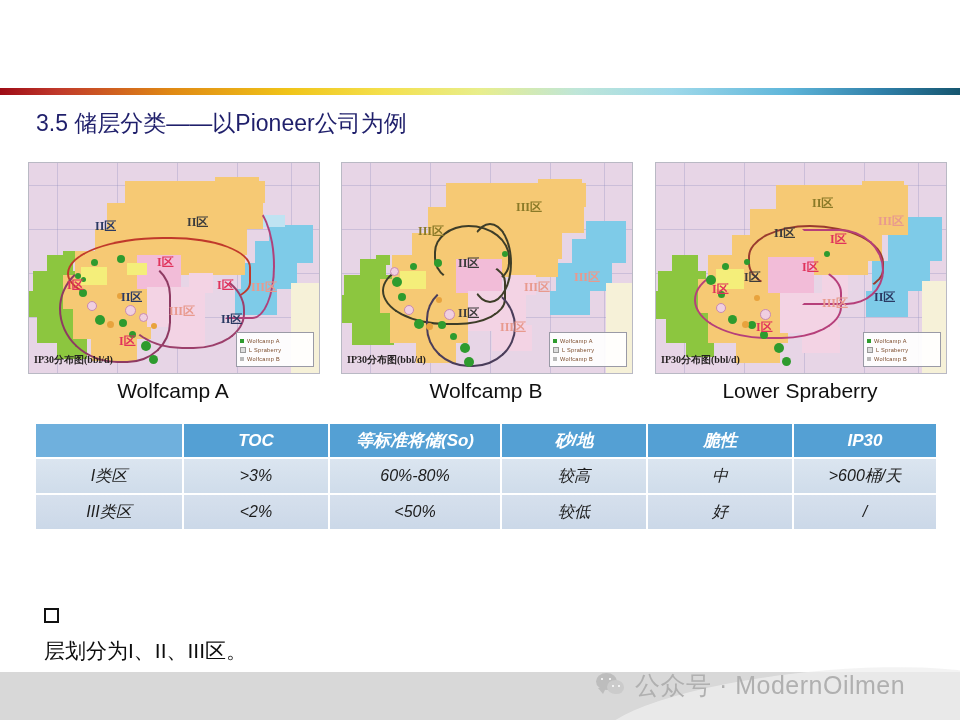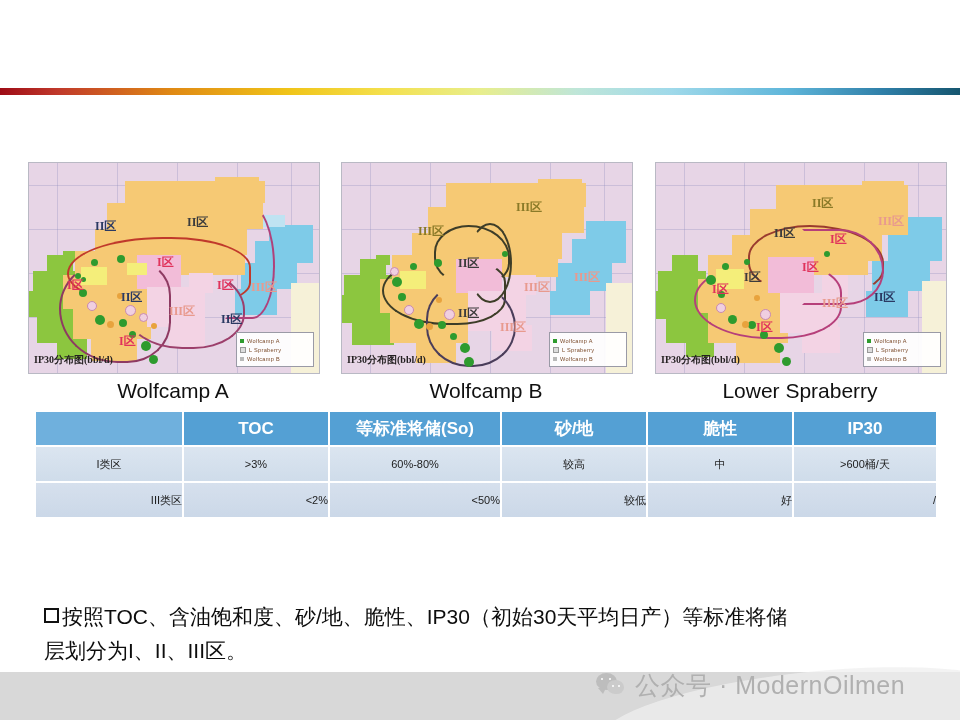--- a/index.html
+++ b/index.html
@@ -92,34 +92,34 @@
   .map-caption{
     position:absolute;top:378px;height:26px;line-height:26px;
     font-size:21px;color:#101010;text-align:center;
   }
   #cap1{left:28px;width:290px;}
   #cap2{left:341px;width:290px;}
   #cap3{left:655px;width:290px;}
 
   
   table.grid{
-    position:absolute;left:34px;top:410px;width:902px;
-    border-collapse:collapse;table-layout:fixed;
+    position:absolute;left:34px;top:422px;width:902px;
+    border-collapse:collapse;table-layout:fixed;font-style:italic;
   }
   table.grid th,table.grid td{
     border:2px solid #ffffff;text-align:center;
-    font-size:11px;color:#1c1c1c;height:34px;padding:0;
+    font-size:16px;color:#1c1c1c;height:34px;padding:0;
   }
   table.grid thead th{
     background:#54a0d4;color:#ffffff;font-weight:bold;font-size:17px;height:33px;
   }
   table.grid thead th.corner{background:#6fb0dd;}
   tr.r1 td{background:linear-gradient(to bottom,#dbe5f0,#cfdcea);}
   tr.r2 td{background:linear-gradient(to bottom,#eef2f8,#e2eaf3);}
-  tr.r3 td{background:linear-gradient(to bottom,#d6e0ed,#cbd8e8);text-align:right;}
+  tr.r3 td{background:linear-gradient(to bottom,#d6e0ed,#cbd8e8);}
   td.rowhead{font-size:17px;}
 
   
   .bullet{
     position:absolute;left:44px;top:600px;width:880px;
     font-size:21px;color:#0d0d0d;line-height:34px;
   }
   .sq{display:inline-block;width:11px;height:11px;border:2px solid #111;margin-right:3px;position:relative;top:-1px;}
 
   
@@ -141,20 +141,21 @@
   .wechat .e{position:absolute;width:2.4px;height:2.4px;border-radius:50%;background:#fff;}
 </style>
 </head>
 <body>
 
 <div id="slide">
 
   <div class="left-edge"></div>
 
   <div class="rule"></div>
+  <div class="subtitle">3.5 储层分类——以Pioneer公司为例</div>
 
   <div class="maps">
 
     <div class="map-box" id="map1">
       <div class="map-inner">
         <div class="grid-v" style="left:28px"></div>
           <div class="grid-v" style="left:88px"></div>
         <div class="grid-v" style="left:148px"></div>
           <div class="grid-v" style="left:208px"></div>
         <div class="grid-v" style="left:262px"></div>
@@ -458,21 +459,21 @@
         <td>&lt;2%</td>
         <td>&lt;50%</td>
         <td>较低</td>
         <td>好</td>
         <td>/</td>
       </tr>
     </tbody>
   </table>
 
   <div class="bullet">
-    <span class="sq"></span><span>按照TOC、含油饱和度、砂/地、脆性、IP30（初始30天平均日产）等标准将储</span><br>
+    <span class="sq"></span><br>
     <span>层划分为I、II、III区。</span>
   </div>
 
   <div class="footer-band"></div>
   <div class="footer-swoosh"></div>
   <div class="watermark">
     <span class="wechat">
       <span class="b1"></span>
         <span class="t1"></span>
         <span class="b2"></span>

